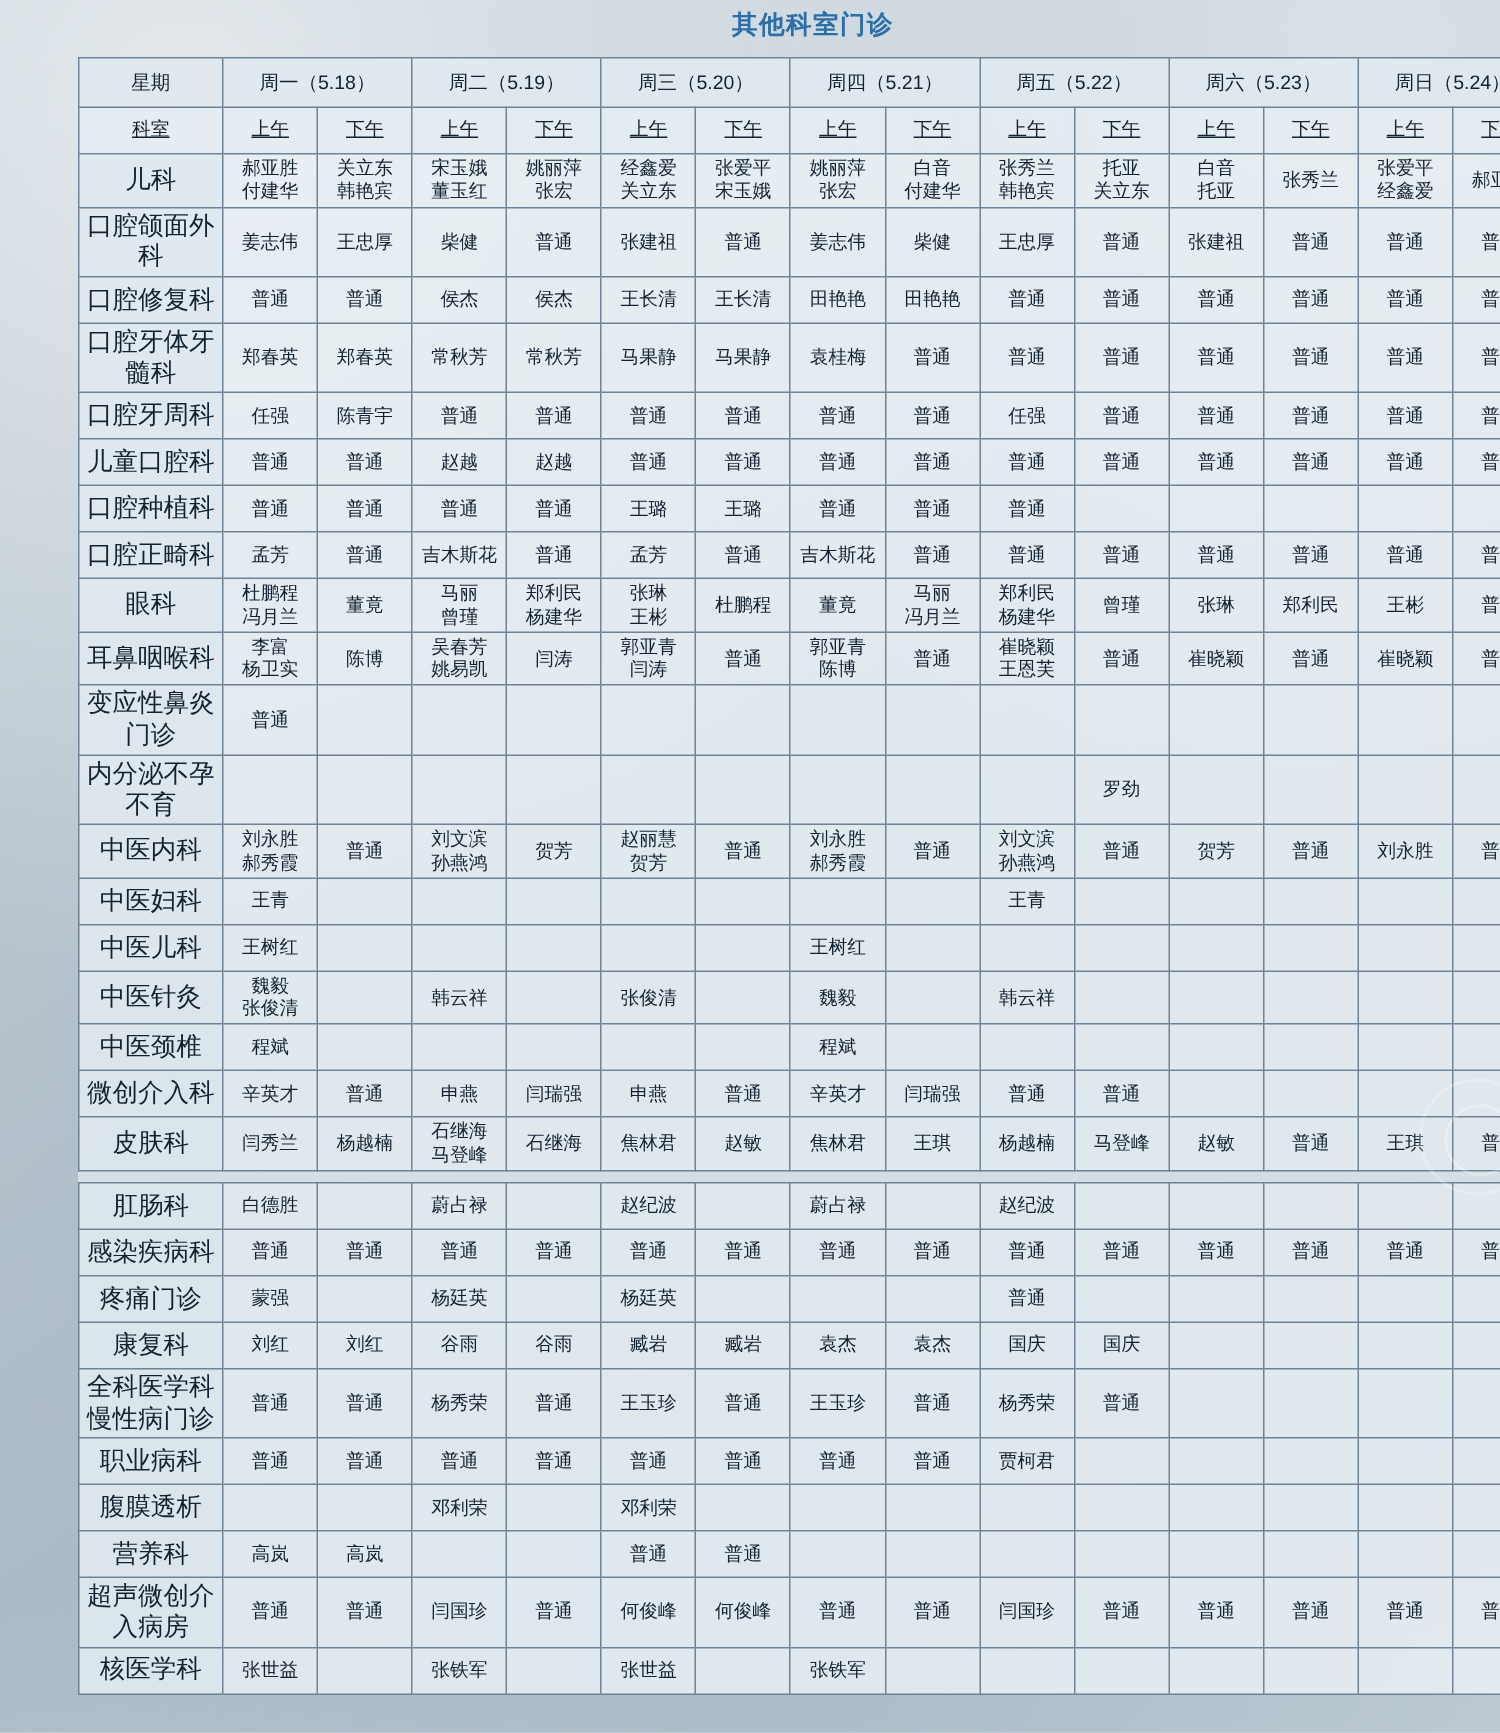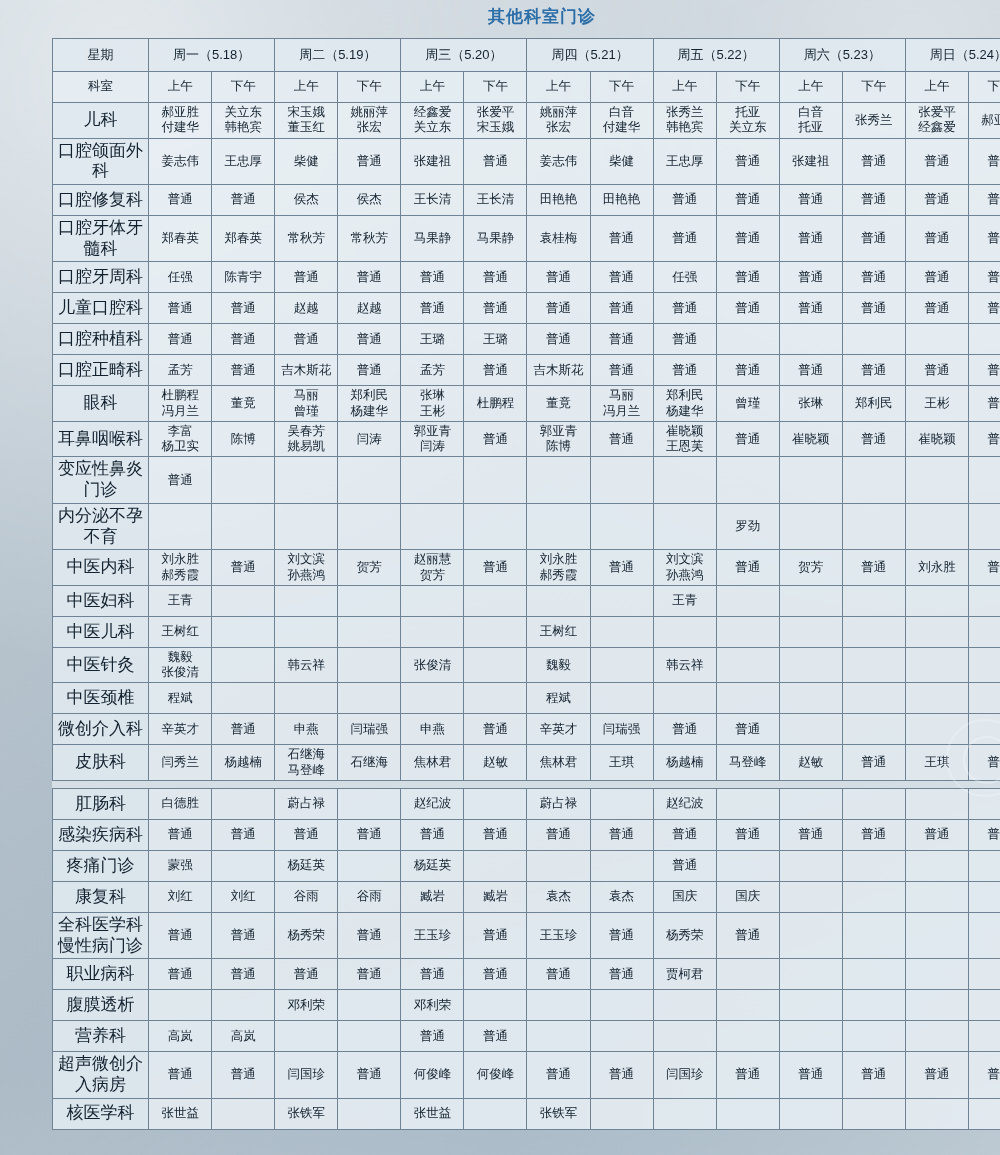--- a/index.html
+++ b/index.html
@@ -54,20 +54,21 @@
     height:28px;
   }
   .rowlabel{
     background:rgba(222,232,239,.72);
     font-size:17px;
     width:96px;
   }
   .ampm td{
     font-size:12.5px;
     background:rgba(228,236,242,.70);
+    text-decoration:underline;
   }
   td.cell{width:62px;}
   .sep{height:7px;border:none;background:transparent;}
   .sep td{border:none;background:transparent;height:7px;padding:0;}
   .multi{white-space:pre-line;}
   .wm{
     position:absolute;
     right:18px;
     bottom:358px;
     width:74px;height:74px;

